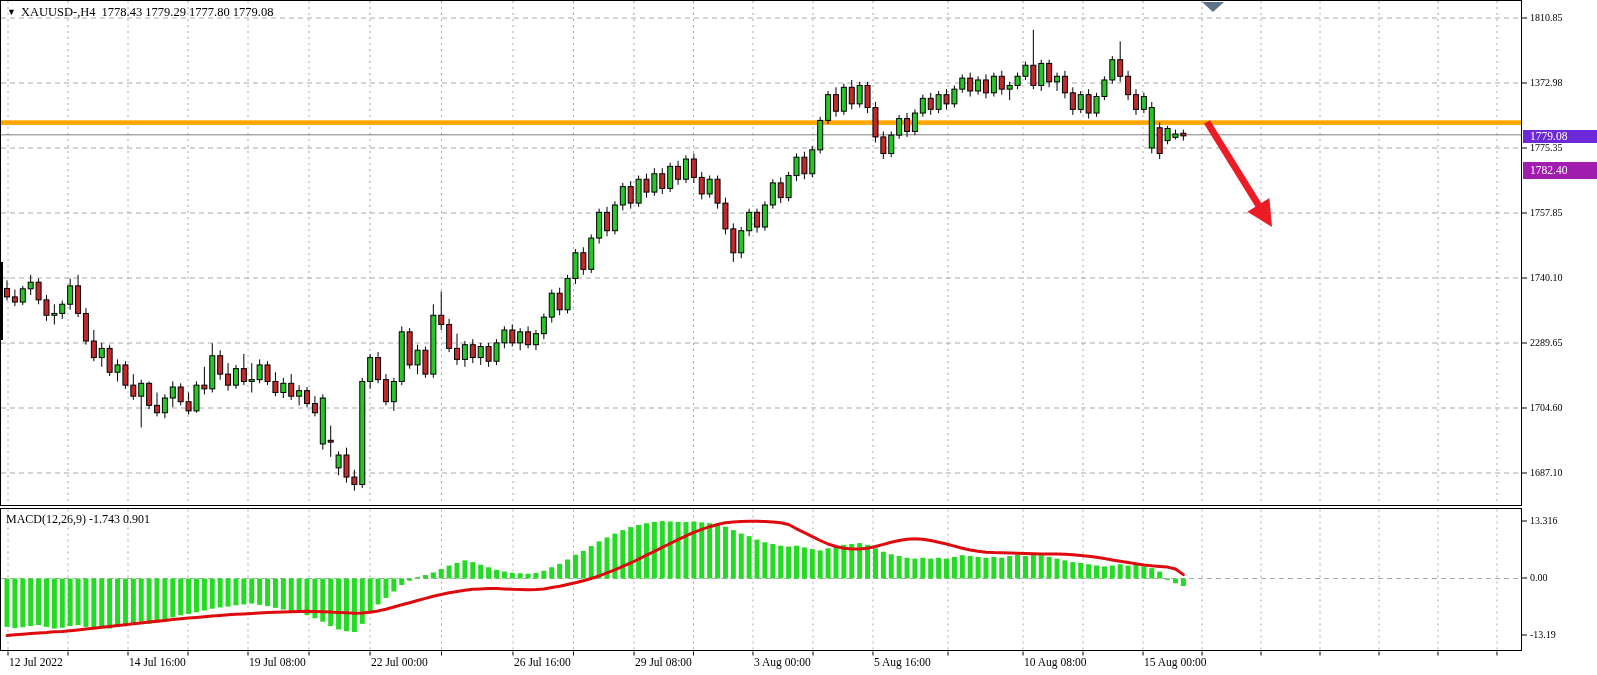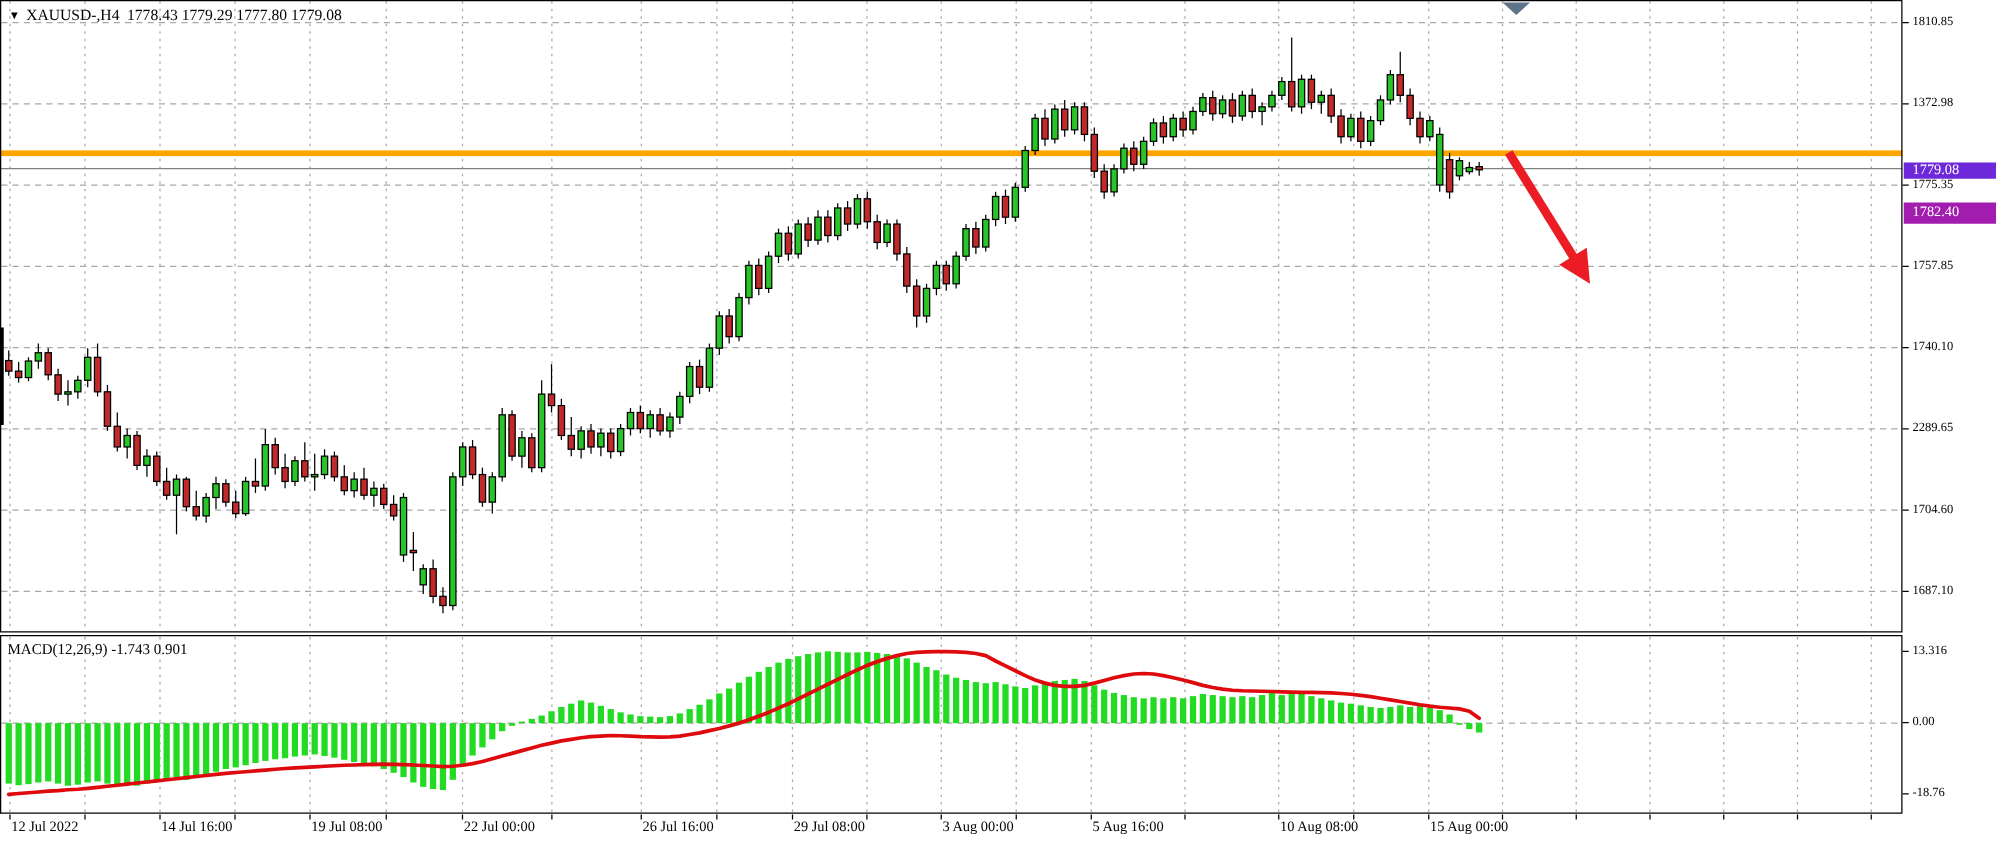--- a/index.html
+++ b/index.html
@@ -592,21 +592,21 @@
       <div class="plabel" style="top: 141px;">1775.35</div>
       <div class="plabel" style="top: 206px;">1757.85</div>
       <div class="plabel" style="top: 271px;">1740.10</div>
       <div class="plabel" style="top: 336px;">2289.65</div>
       <div class="plabel" style="top: 401px;">1704.60</div>
       <div class="plabel" style="top: 466px;">1687.10</div>
     </div>
   <div id="maxis">
       <div class="mlabel" style="top: 514px;">13.316</div>
       <div class="mlabel" style="top: 571px;">0.00</div>
-      <div class="mlabel" style="top: 628px;">-18.76</div>
+      <div class="mlabel" style="top: 628px;">-13.19</div>
     </div>
   <div id="taxis">
       <div class="tlabel" style="left: 9px;">12 Jul 2022</div>
       <div class="tlabel" style="left: 129px;">14 Jul 16:00</div>
       <div class="tlabel" style="left: 249px;">19 Jul 08:00</div>
       <div class="tlabel" style="left: 371px;">22 Jul 00:00</div>
       <div class="tlabel" style="left: 514px;">26 Jul 16:00</div>
       <div class="tlabel" style="left: 635px;">29 Jul 08:00</div>
       <div class="tlabel" style="left: 754px;">3 Aug 00:00</div>
       <div class="tlabel" style="left: 874px;">5 Aug 16:00</div>

